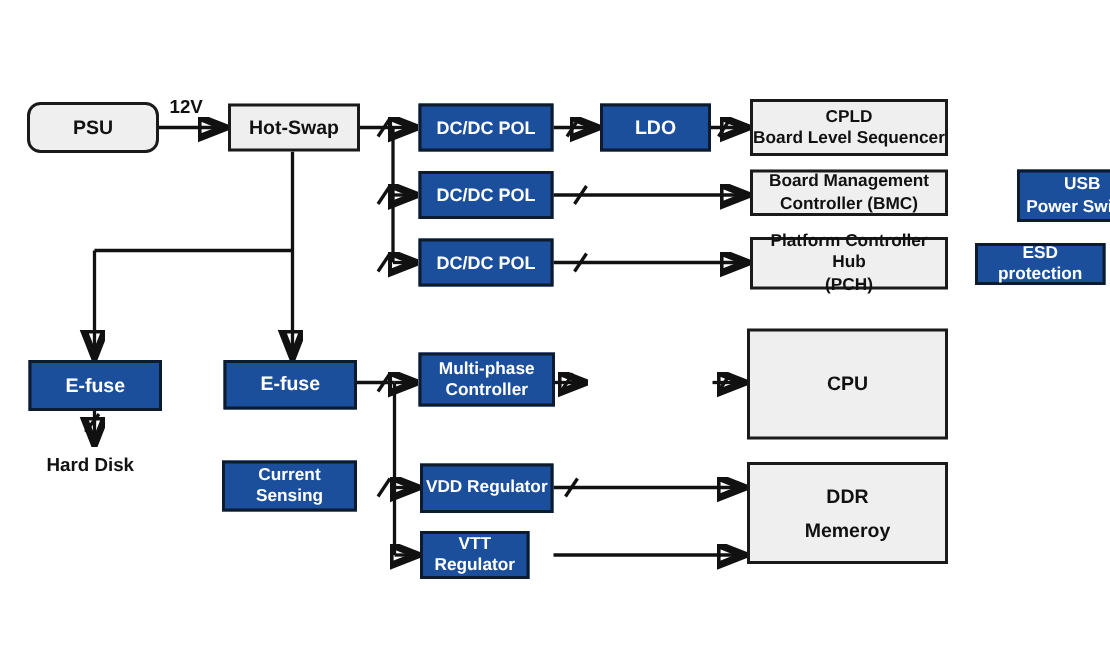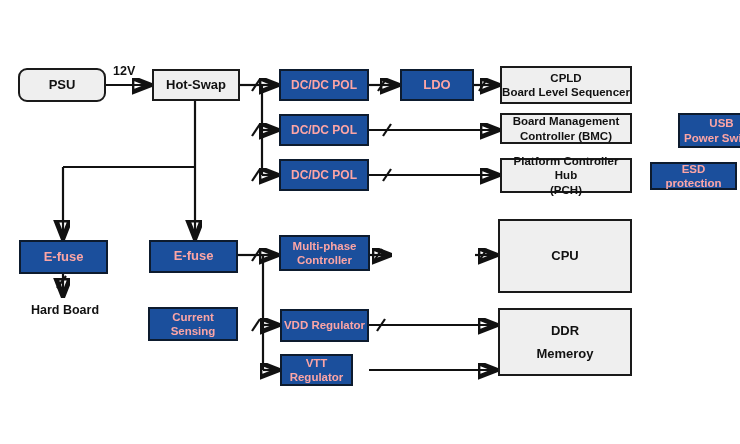--- a/index.html
+++ b/index.html
@@ -1,20 +1,20 @@
 <!DOCTYPE html>
 <html><head>
 <meta charset="utf-8">
 <style>
   html,body{margin:0;padding:0;background:#ffffff;}
   body{font-family:"Liberation Sans","DejaVu Sans",sans-serif;}
   #canvas{position:relative;width:740px;height:444px;background:#ffffff;overflow:hidden;}
   .node{position:absolute;box-sizing:border-box;display:flex;align-items:center;justify-content:center;text-align:center;font-weight:bold;line-height:1.25;}
   .node .lines{display:block;width:100%;}
-  .blue{background:#1b4f9c;border:2px solid #0d1b2e;color:#fca5a5;}
+  .blue{background:#1b4f9c;border:2px solid #0d1b2e;color:#ffffff;}
   .grey{background:#efefef;border:2px solid #1a1a1a;color:#111111;}
   .rounded{border-radius:9px;}
   .label{position:absolute;font-weight:bold;color:#111111;white-space:nowrap;}
   svg#wires{position:absolute;left:0;top:0;width:740px;height:444px;overflow:visible;}
   svg#wires path,svg#wires line{stroke:#111111;stroke-width:2.2;fill:none;}
   svg#wires .tick{stroke-width:2.2;}
 </style>
 </head>
 <body>
 
@@ -138,15 +138,15 @@
 
 
   <div class="node grey" style="left:498px;top:219px;width:134px;height:74px;font-size:13px;">
       <span class="lines">CPU</span>
     </div>
   <div class="node grey" style="left:498px;top:308px;width:134px;height:68px;font-size:13px;line-height:1.8;">
       <span class="lines">DDR<br>Memeroy</span>
     </div>
 
   <div class="label" style="left:113px;top:64px;font-size:12.5px;">12V</div>
-  <div class="label" style="left:31px;top:303px;font-size:12.5px;">Hard Board</div>
+  <div class="label" style="left:31px;top:303px;font-size:12.5px;">Hard Disk</div>
 
 </div>
 
 </body></html>

